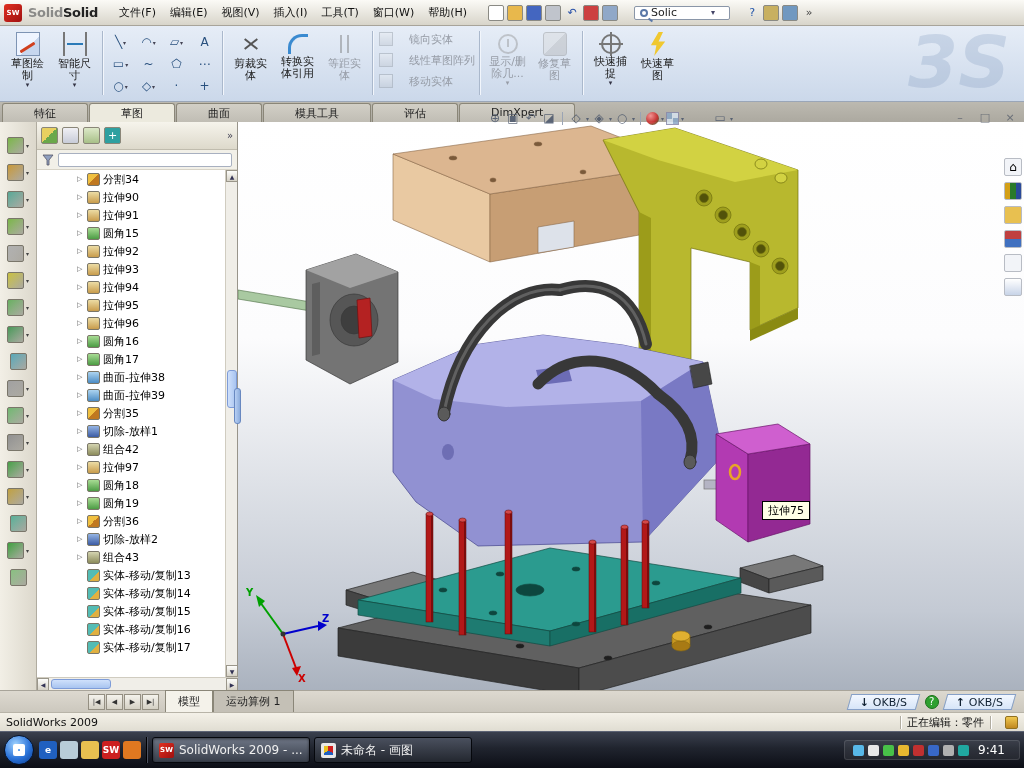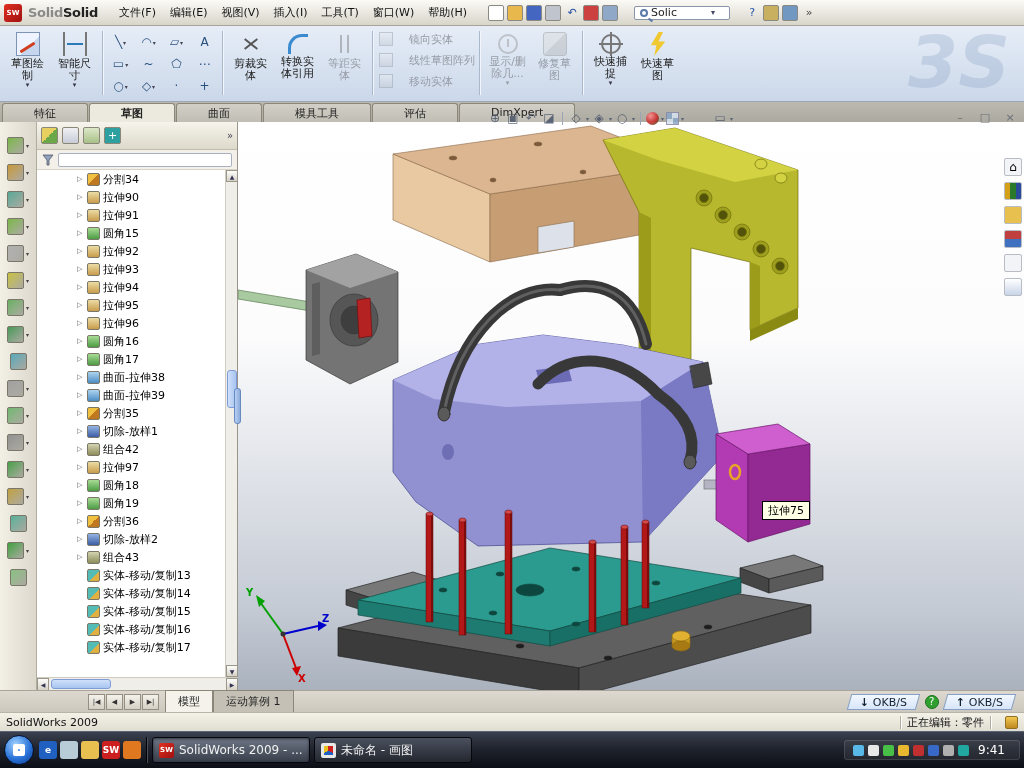--- a/index.html
+++ b/index.html
@@ -53,21 +53,21 @@
 .sdd{font-size:6px;color:#445;margin-left:1px}
 .rstack{display:flex;flex-direction:column;margin-top:3px;width:98px}
 .rrow{display:flex;height:21px;gap:16px;padding-left:2px}
 .mini{width:14px;height:14px;border:1px solid #9aa2ac;background:linear-gradient(#e8ecf2,#c2cad4);opacity:.5}
 .rrow .rslabel{color:#969ca6;font-size:11px;white-space:nowrap}
 #watermark{position:absolute;right:14px;top:-6px;font-size:72px;font-style:italic;font-weight:bold;color:rgba(130,155,190,.28);pointer-events:none}
 
 
 #tabrow{position:absolute;left:0;top:102px;width:1024px;height:20px;background:linear-gradient(#bcb9b0,#aca9a0);display:flex;align-items:flex-end;padding-left:2px}
 .cmtab{height:19px;padding:2px 31px;background:linear-gradient(#d2cfc6,#c0bdb4);border:1px solid #8a8678;border-bottom:none;border-radius:3px 3px 0 0;margin-right:1px;color:#222;cursor:default;white-space:nowrap}
-.cmtab.active{background:#eceade;font-weight:bold}
+.cmtab.active{background:#eceade;font-weight:normal}
 
 
 #main{position:absolute;left:0;top:122px;width:1024px;height:568px}
 #lstrip{position:absolute;left:0;top:0;width:37px;height:568px;background:linear-gradient(90deg,#f2efe6,#dcd8cc);border-right:1px solid #b0aca0;padding-top:10px;display:flex;flex-direction:column;align-items:center}
 .lt-item{display:flex;align-items:center;height:27px;gap:2px;cursor:default}
 .lt-ic{width:17px;height:17px;border:1px solid #7a766a;border-radius:2px}
 .lt-dd{font-size:6px;color:#444}
 
 #treepanel{position:absolute;left:37px;top:0;width:201px;height:568px;background:#fff;border-right:1px solid #98948a}
 #theader{height:28px;background:linear-gradient(#f6f4ec,#ddd9cb);border-bottom:1px solid #c0bcae;display:flex;align-items:center;gap:4px;padding:0 4px}

